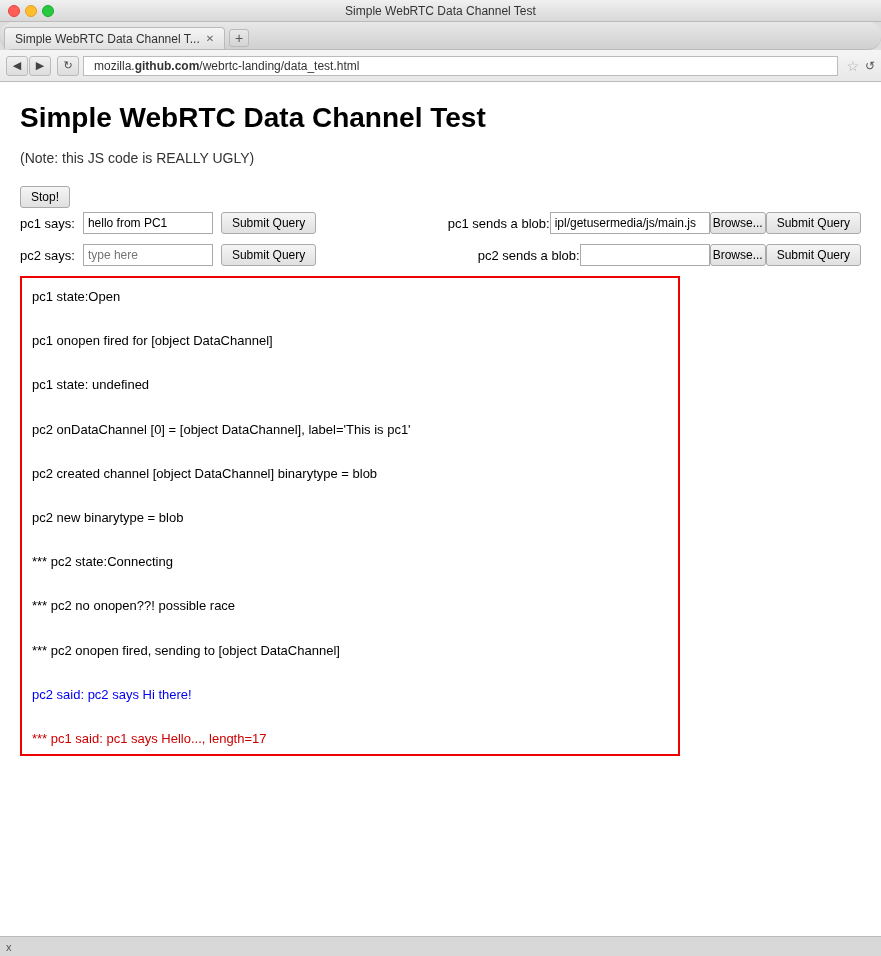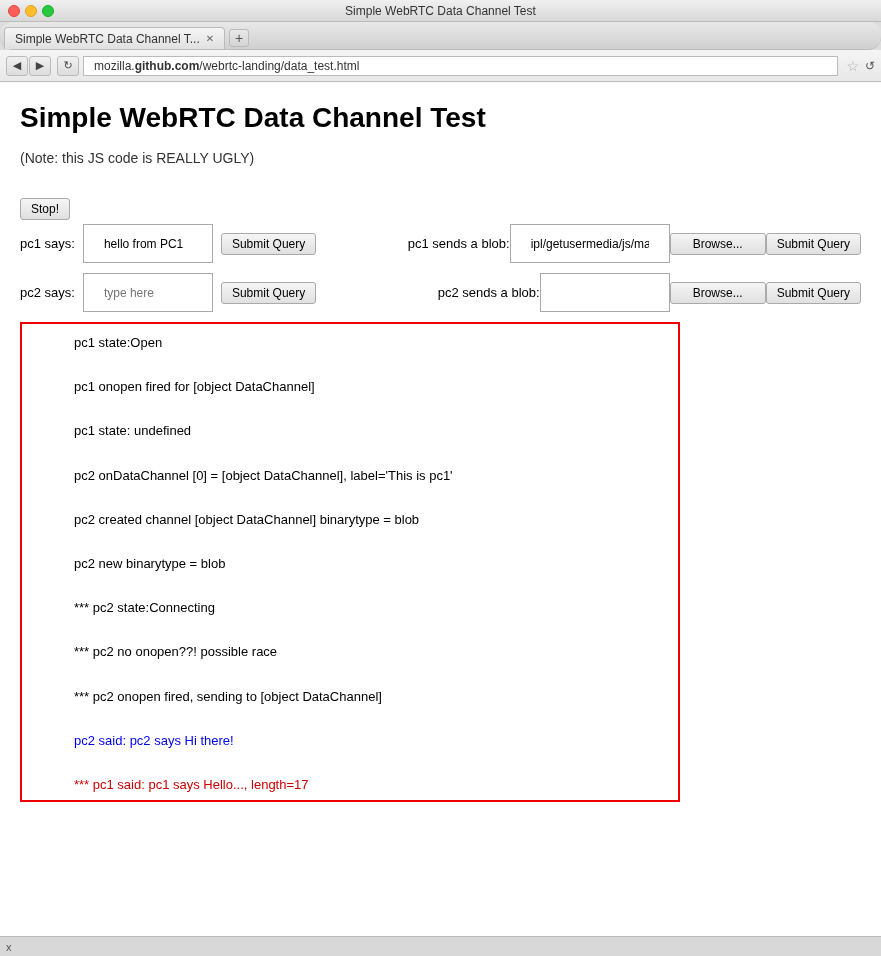--- a/index.html
+++ b/index.html
@@ -155,21 +155,21 @@
     .page-title {
       font-size: 28px;
       font-weight: bold;
       color: #000;
       margin-bottom: 16px;
     }
 
     .subtitle {
       font-size: 14px;
       color: #333;
-      margin-bottom: 32px;
+      margin-bottom: 20px;
     }
 
     .stop-btn {
       background: linear-gradient(to bottom, #f5f5f5, #e0e0e0);
       border: 1px solid #aaa;
       border-radius: 3px;
       padding: 3px 10px;
       font-size: 12px;
       cursor: pointer;
       margin-bottom: 4px;
@@ -184,23 +184,23 @@
     }
 
     .label-text {
       font-size: 13px;
       color: #000;
       white-space: nowrap;
     }
 
     .text-input {
       border: 1px solid #aaa;
-      padding: 2px 20px;
-      font-size: 12px;
-      height: 39px;
+      padding: 2px 4px;
+      font-size: 12px;
+      height: 22px;
       background: white;
     }
 
     .input-narrow { width: 130px; }
     .input-file-path { width: 160px; }
     .input-blob { width: 130px; }
 
     .submit-btn {
       background: linear-gradient(to bottom, #f5f5f5, #e0e0e0);
       border: 1px solid #aaa;
@@ -209,21 +209,21 @@
       font-size: 12px;
       cursor: pointer;
       height: 22px;
       white-space: nowrap;
     }
 
     .browse-btn {
       background: linear-gradient(to bottom, #f5f5f5, #e0e0e0);
       border: 1px solid #aaa;
       border-radius: 3px;
-      padding: 2px 22px;
+      padding: 2px 2px;
       font-size: 12px;
       cursor: pointer;
       height: 22px;
     }
 
     .right-section {
       margin-left: auto;
       display: flex;
       align-items: center;
     }
@@ -234,21 +234,21 @@
       margin-top: 8px;
       padding: 8px 10px;
       height: 480px;
       overflow-y: scroll;
       font-size: 13px;
       line-height: 1.7;
       position: relative;
       width: 660px;
     }
 
-    .log-line { color: #000; margin-left: 42px; }
+    .log-line { color: #000; }
     .log-blue { color: #00e; }
     .log-red  { color: #c00; }
 
     
     .status-bar {
       background: #d8d8d8;
       height: 20px;
       border-top: 1px solid #bbb;
       display: flex;
       align-items: center;

